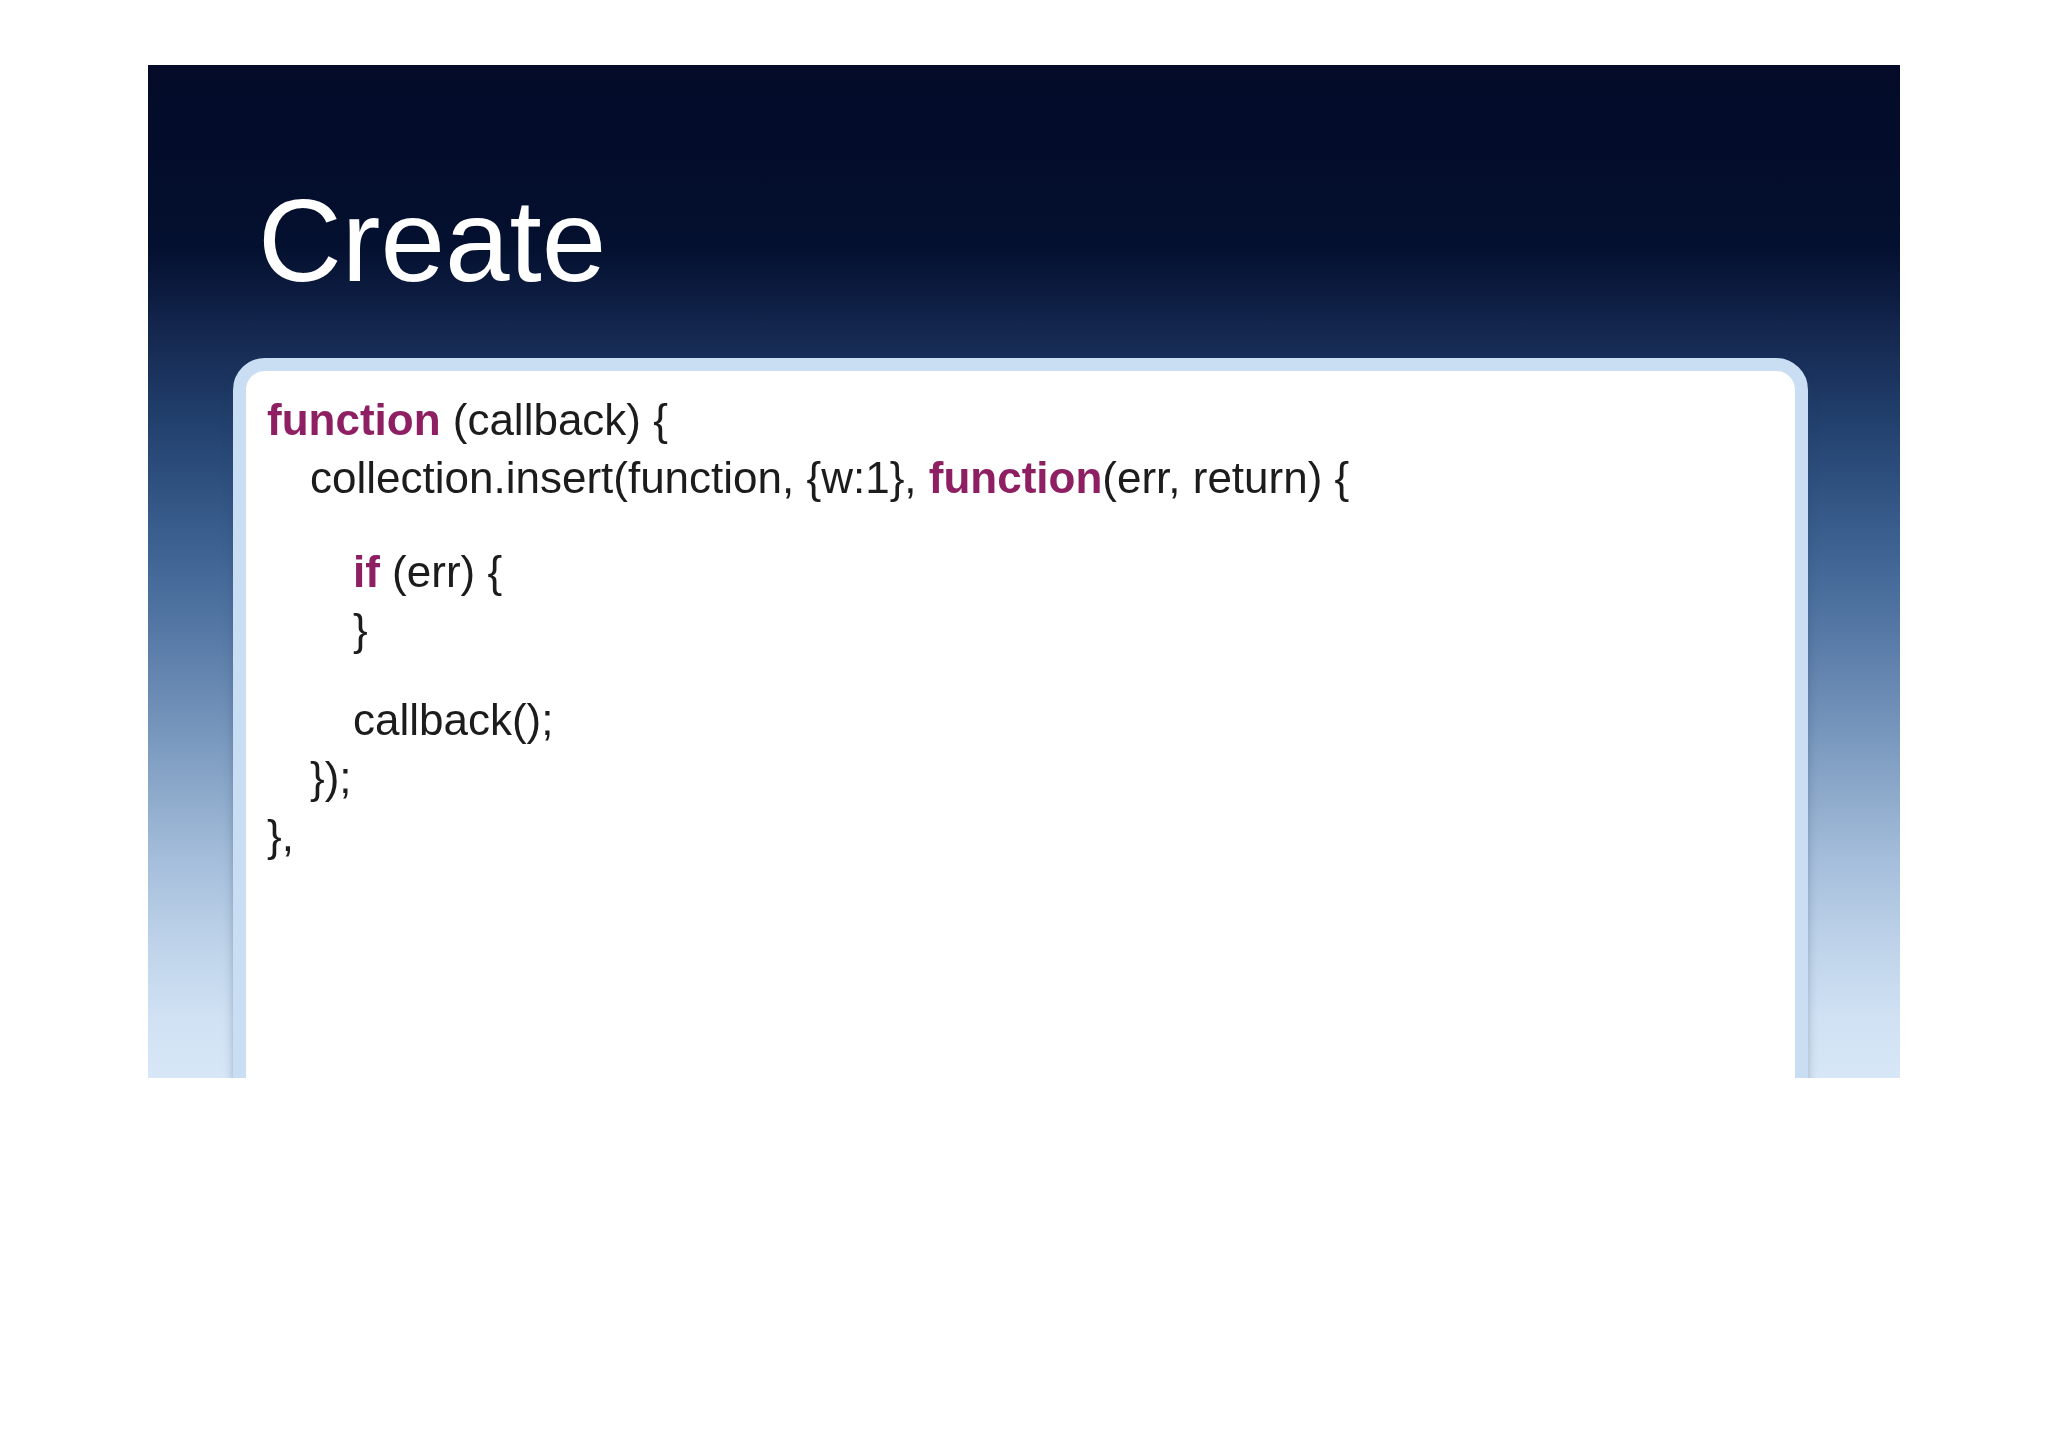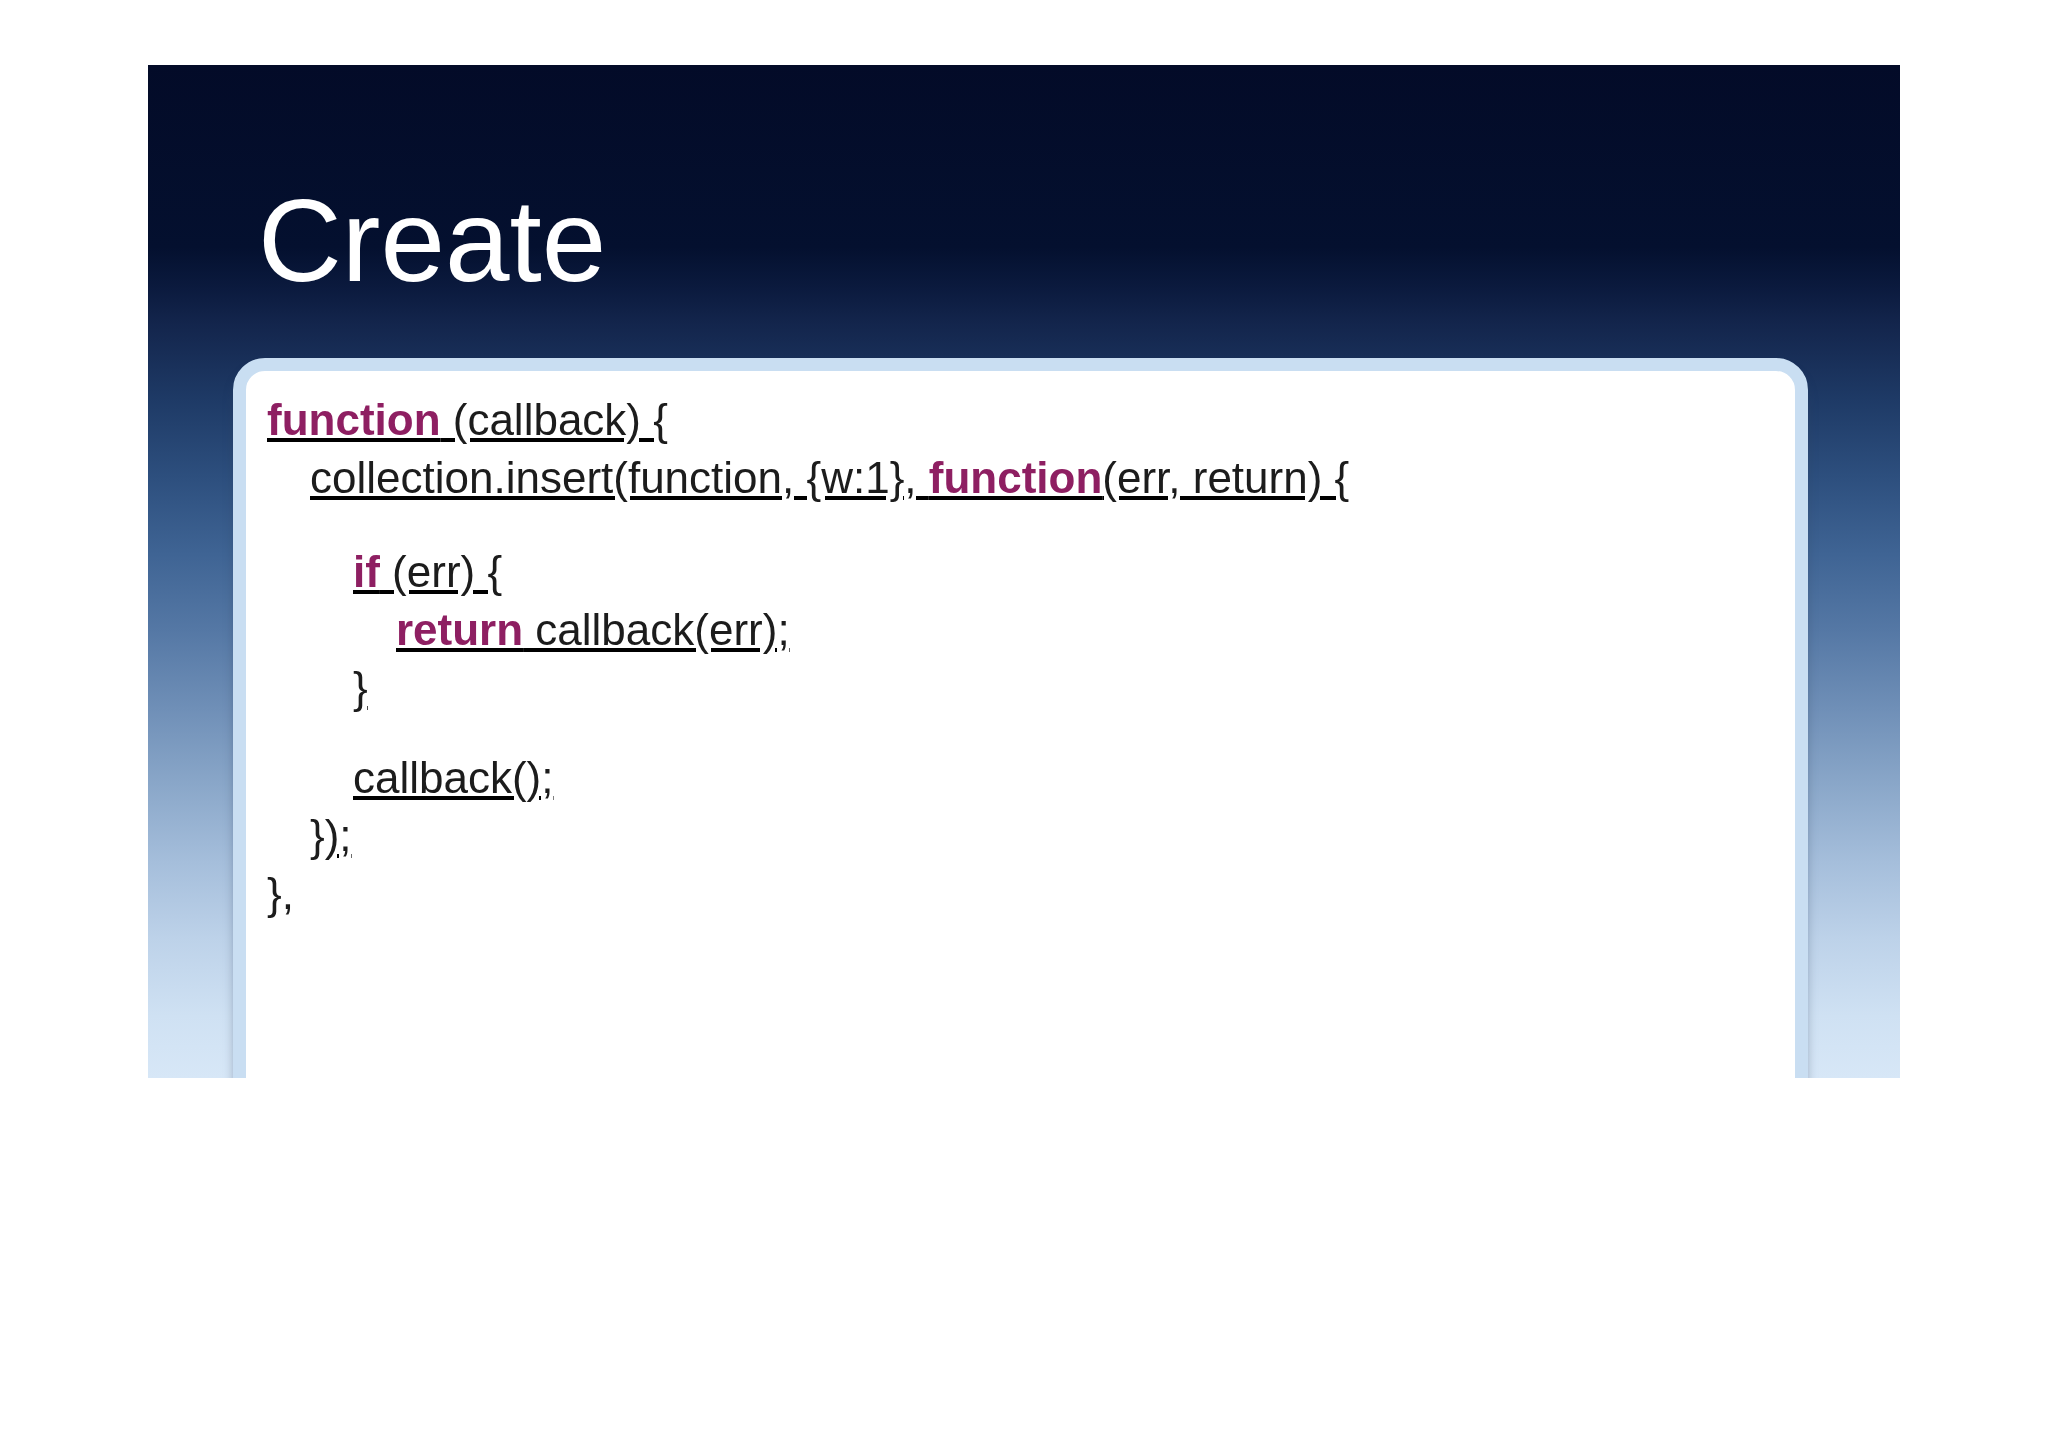--- a/index.html
+++ b/index.html
@@ -53,21 +53,20 @@
     position: absolute;
     left: 85px;
     top: 293px;
     width: 1575px;
     height: 914px;
     box-sizing: border-box;
     background: var(--panel-bg, #ffffff);
     border: 13px solid var(--panel-border, #c9def2);
     border-radius: 32px;
     box-shadow: 0 10px 12px -3px rgba(45, 65, 95, 0.55);
-    text-decoration: underline;
   }
   .code-block {
     padding: 20px 24px 0 21px;
   }
   .code-line {
     font-size: 44px;
     line-height: 58px;
     white-space: pre;
     color: var(--code-color, #1c1c1c);
   }
@@ -96,21 +95,20 @@
 
 <div class="canvas">
   <div class="slide">
     <h1 class="slide-title">Create</h1>
 
     <div class="code-panel">
       <div class="code-block">
           <div class="code-line" style="padding-left: 0px;"><span class="kw">function</span><span class="plain"> (callback) {</span></div>
           <div class="code-line" style="padding-left: 43px;"><span class="plain">collection.insert(function, {w:1}, </span><span class="kw">function</span><span class="plain">(err, return) {</span></div>
           <div class="code-line" style="padding-left: 86px; margin-top: 36px;"><span class="kw">if</span><span class="plain"> (err) {</span></div>
-          <div class="code-line" style="padding-left: 129px;"><span class="kw">return</span><span class="plain"> callback(err);</span></div>
           <div class="code-line" style="padding-left: 86px;"><span class="plain">}</span></div>
           <div class="code-line" style="padding-left: 86px; margin-top: 32px;"><span class="plain">callback();</span></div>
           <div class="code-line" style="padding-left: 43px;"><span class="plain">});</span></div>
           <div class="code-line" style="padding-left: 0px;"><span class="plain">},</span></div>
         </div>
     </div>
 
     <div class="panel-reflection"></div>
   </div>
 </div>

